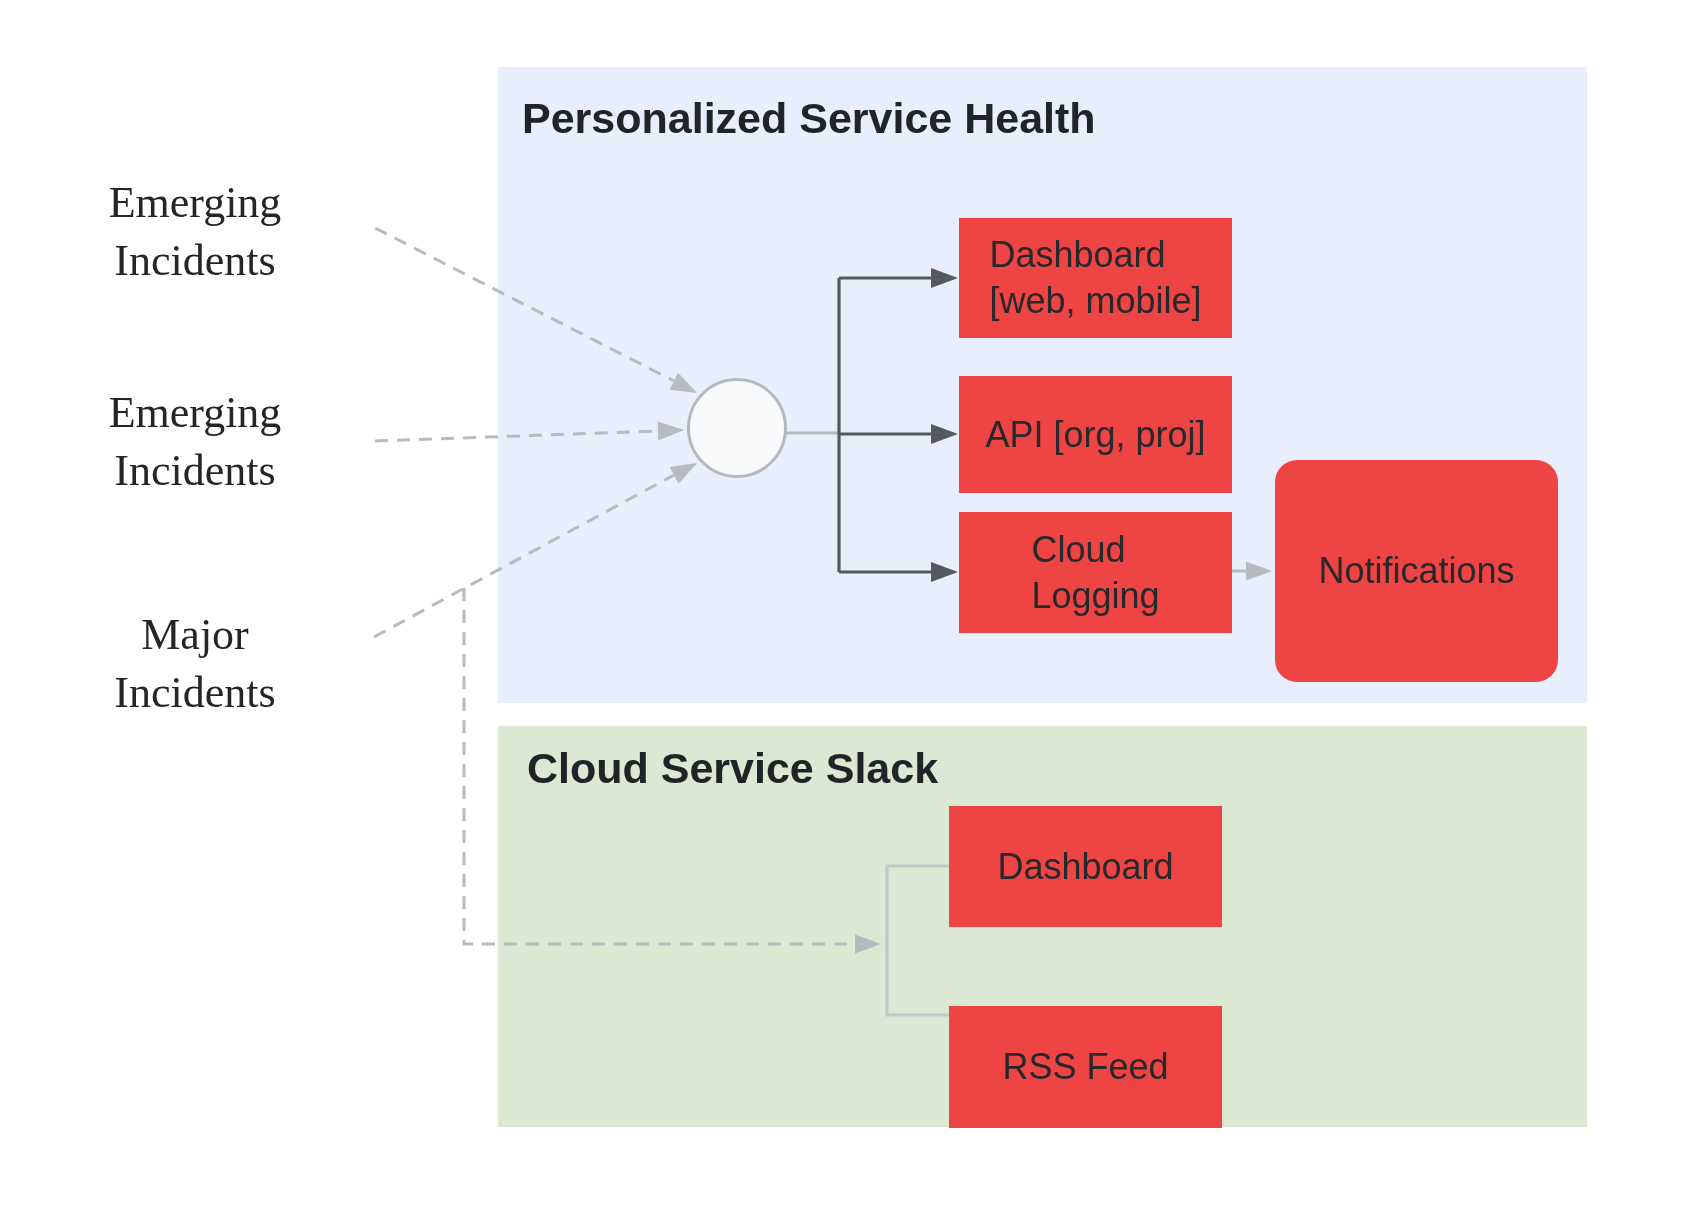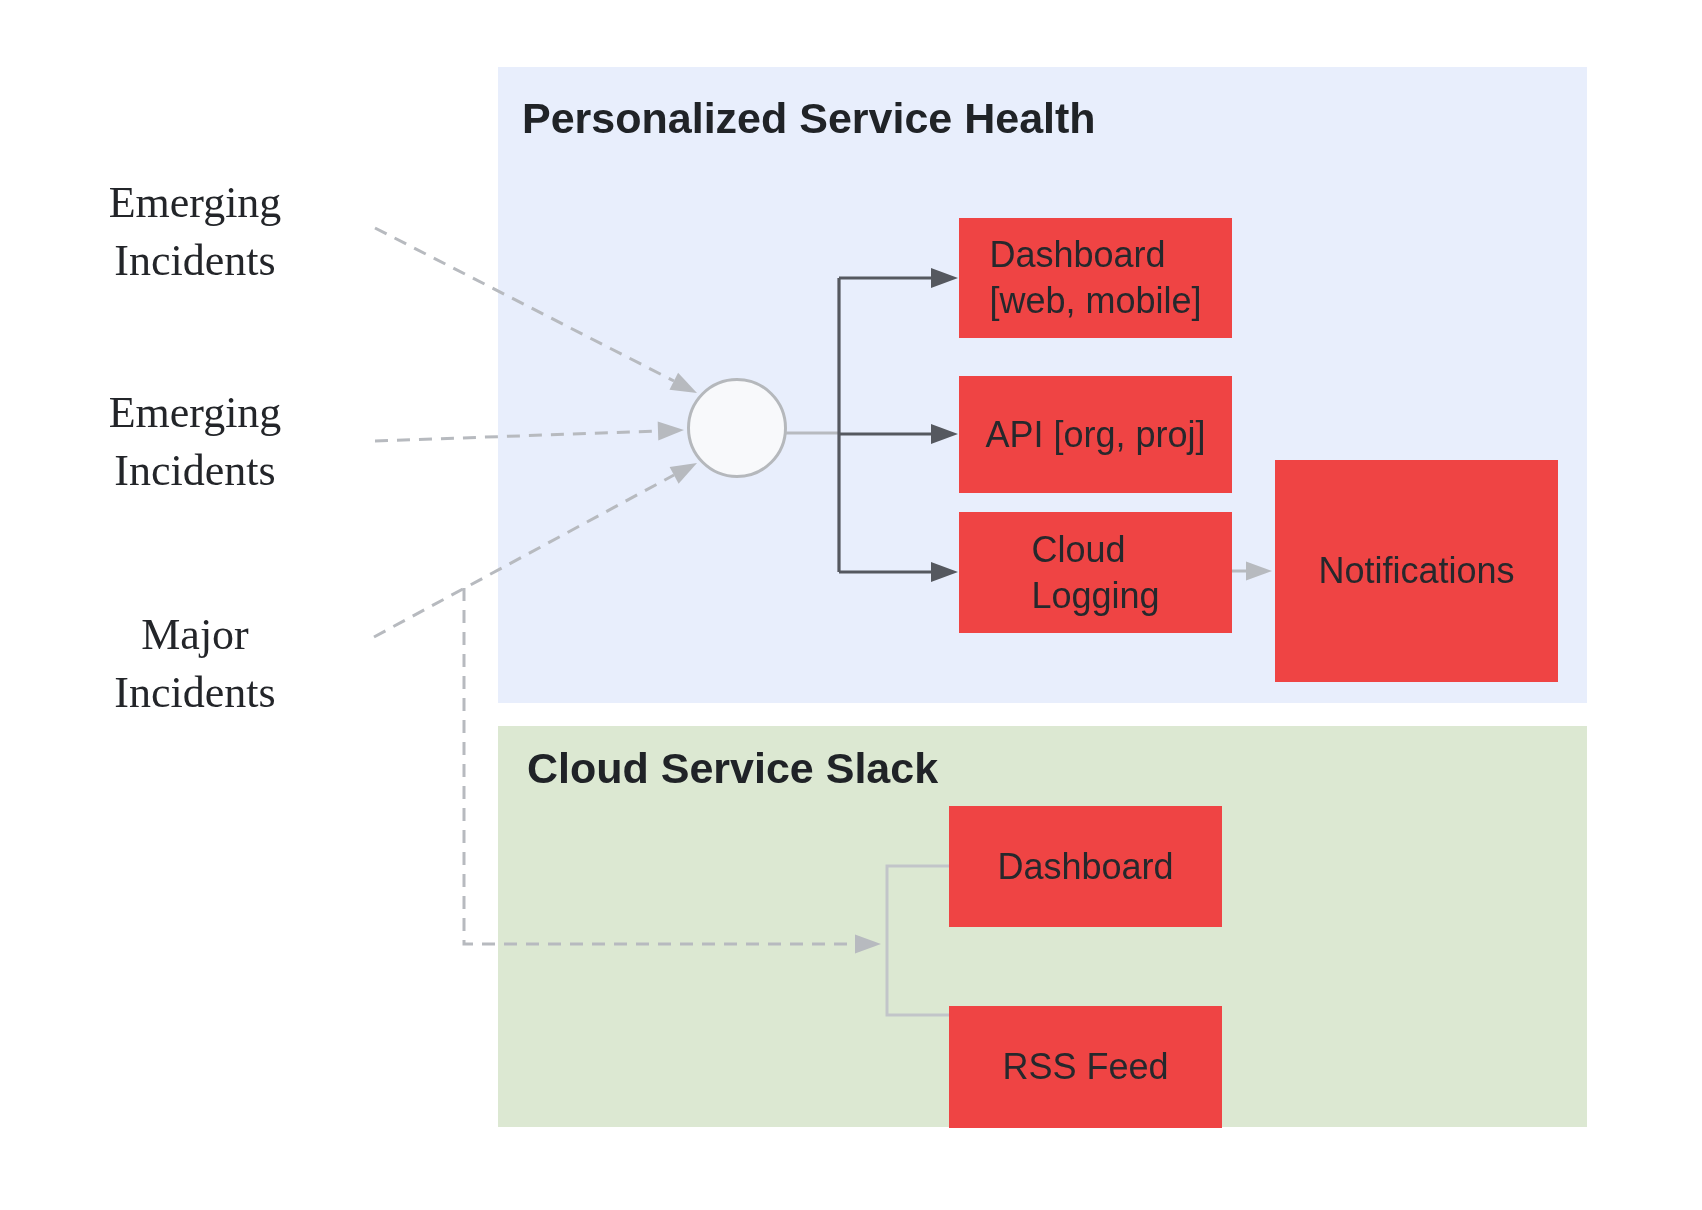--- a/index.html
+++ b/index.html
@@ -12,21 +12,21 @@
   .title-blue{left:522px;top:95px;}
   .title-green{left:527px;top:745px;}
   .src-label{position:absolute;left:35px;width:320px;text-align:center;font-size:44px;line-height:58px;color:#232529;white-space:pre-line;font-family:Liberation Serif, serif;}
   .src-emerging{top:174px;}
   .src-confirmed{top:384px;}
   .src-major{top:582px;margin-top:24px;}
   .node-box{position:absolute;background:#ef4444;display:flex;flex-direction:column;align-items:center;justify-content:center;font-size:36px;line-height:46px;color:#26282c;white-space:pre-line;}
   .box-dashboard-p{left:959px;top:218px;width:273px;height:120px;}
   .box-api{left:959px;top:376px;width:273px;height:117px;}
   .box-cloudlog{left:959px;top:512px;width:273px;height:121px;}
-  .box-notifications{left:1275px;top:460px;width:283px;height:222px;}
+  .box-notifications{left:1275px;top:460px;width:283px;height:222px;border-radius:22px;}
   .box-dashboard-c{left:949px;top:806px;width:273px;height:121px;}
   .box-rss{left:949px;top:1006px;width:273px;height:122px;}
   .notif-title{font-size:36px;line-height:44px;color:#26282c;}
   .notif-sub{font-size:27px;line-height:35px;color:#2c2e33;white-space:pre-line;}
   svg.connectors{position:absolute;left:0;top:0;z-index:2;}
   .layer-boxes{position:absolute;left:0;top:0;width:100%;height:100%;z-index:3;}
   .layer-panels{position:absolute;left:0;top:0;width:100%;height:100%;z-index:1;}
 </style>
 </head>
 <body>

